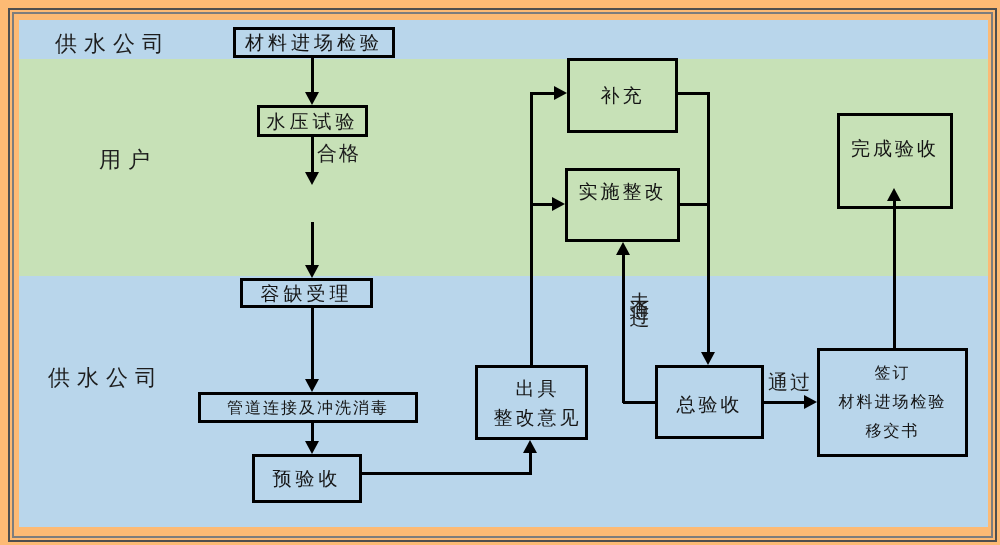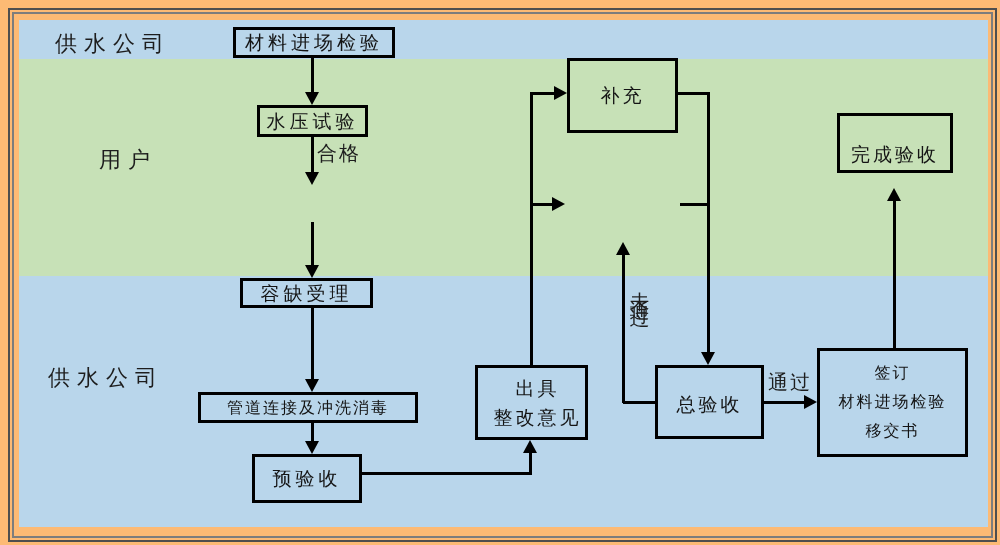--- a/index.html
+++ b/index.html
@@ -67,32 +67,35 @@
 
   <div class="node ls3" style="left:475px; top:365px; width:113px; height:75px;padding-left:12px;">
     <span>出具</span>
     <span>整改意见</span>
   </div>
 
   <div class="node ls3" style="left:567px; top:58px; width:111px; height:75px;">
     <span>补充</span>
   </div>
 
+  <div class="node ls3 top-align" style="left:565px; top:168px; width:115px; height:74px; padding-top:6px;">
+    <span>实施整改</span>
+  </div>
 
   <div class="node ls3 top-align" style="left:655px; top:365px; width:109px; height:74px; padding-top:22px;">
     <span>总验收</span>
   </div>
 
   <div class="node ls2" style="left:817px; top:348px; width:151px; height:109px; font-size:16px; line-height:1.8;">
     <span>签订</span>
     <span>材料进场检验</span>
     <span>移交书</span>
   </div>
 
-  <div class="node ls3 top-align" style="left:837px; top:113px; width:116px; height:60px; padding-top:24px;">
+  <div class="node ls3 top-align" style="left:837px; top:113px; width:116px; height:96px; padding-top:18px;">
     <span>完成验收</span>
   </div>
 
   <div class="vline" style="left:311px; top:58px; height:36px;"></div>
   <div class="arr arr-down" style="left:305px; top:92px;"></div>
 
   <div class="vline" style="left:311px; top:137px; height:37px;"></div>
   <div class="arr arr-down" style="left:305px; top:172px;"></div>
 
   <div class="vline" style="left:311px; top:222px; height:45px;"></div>

